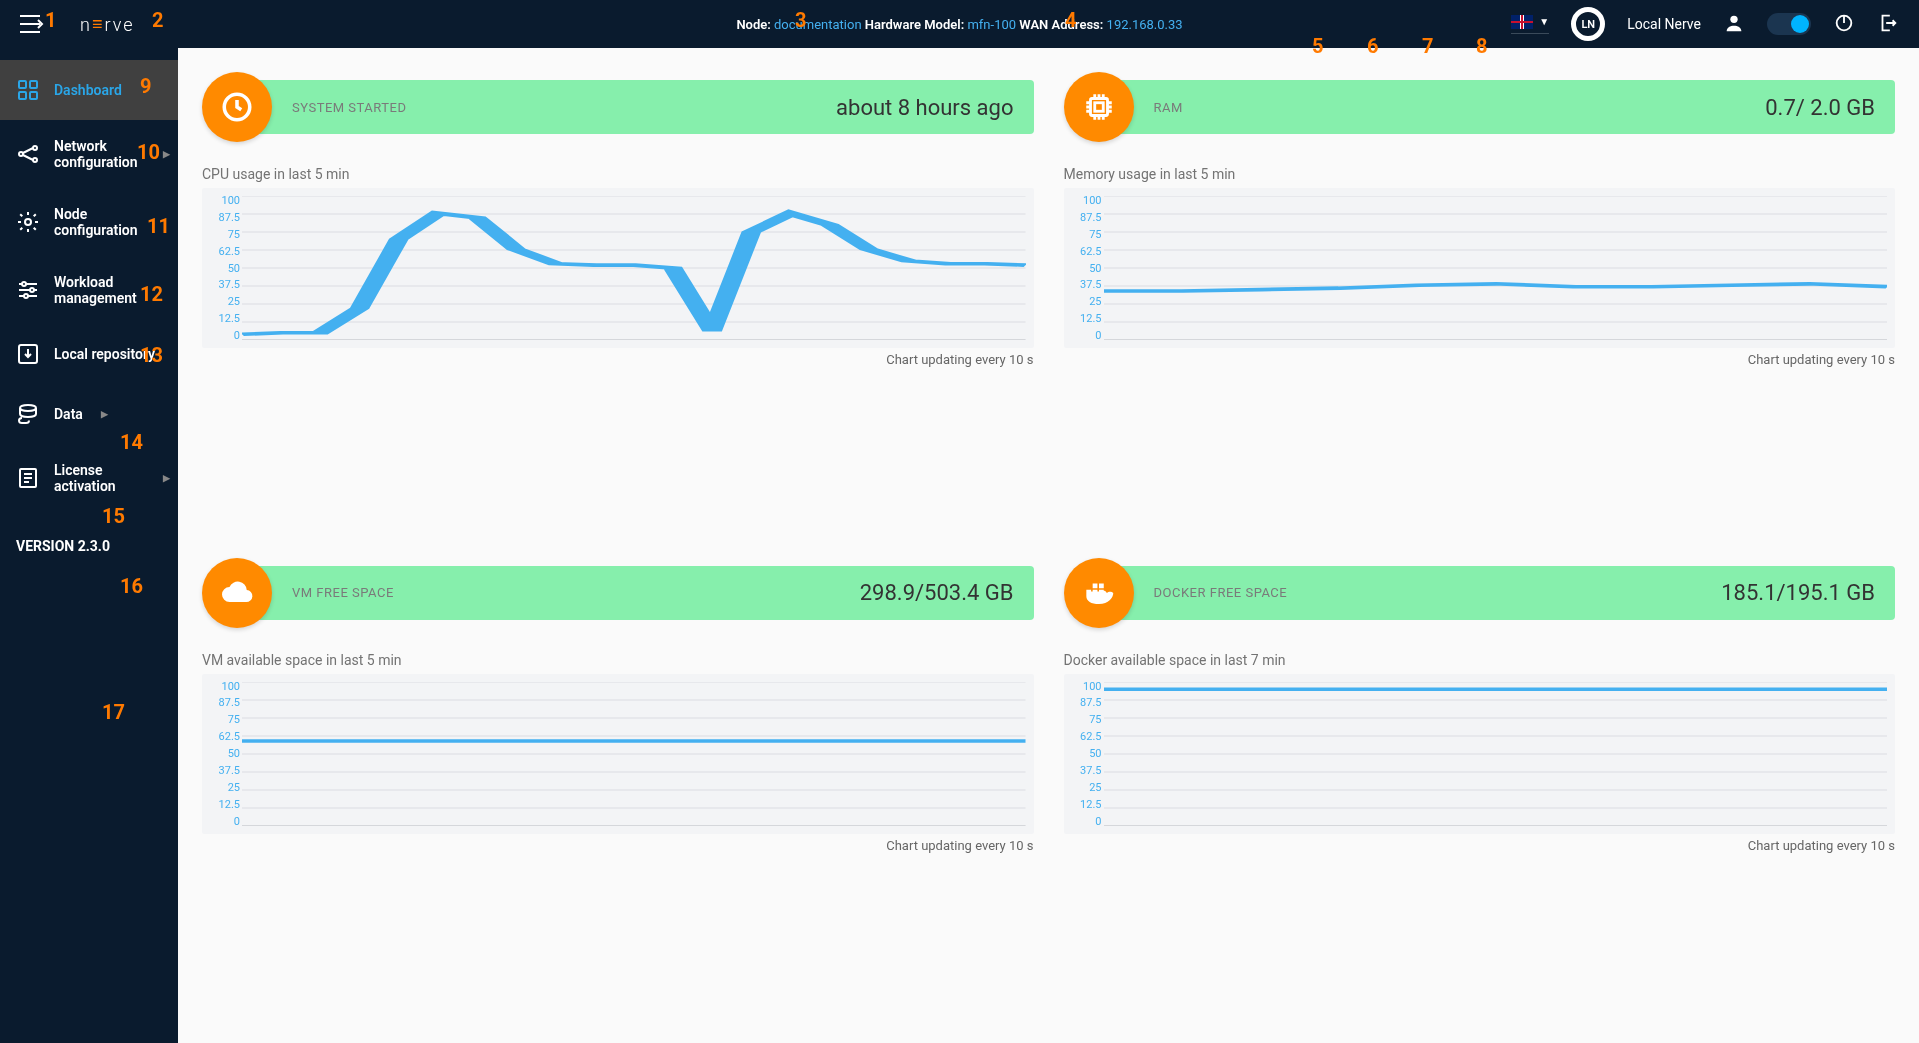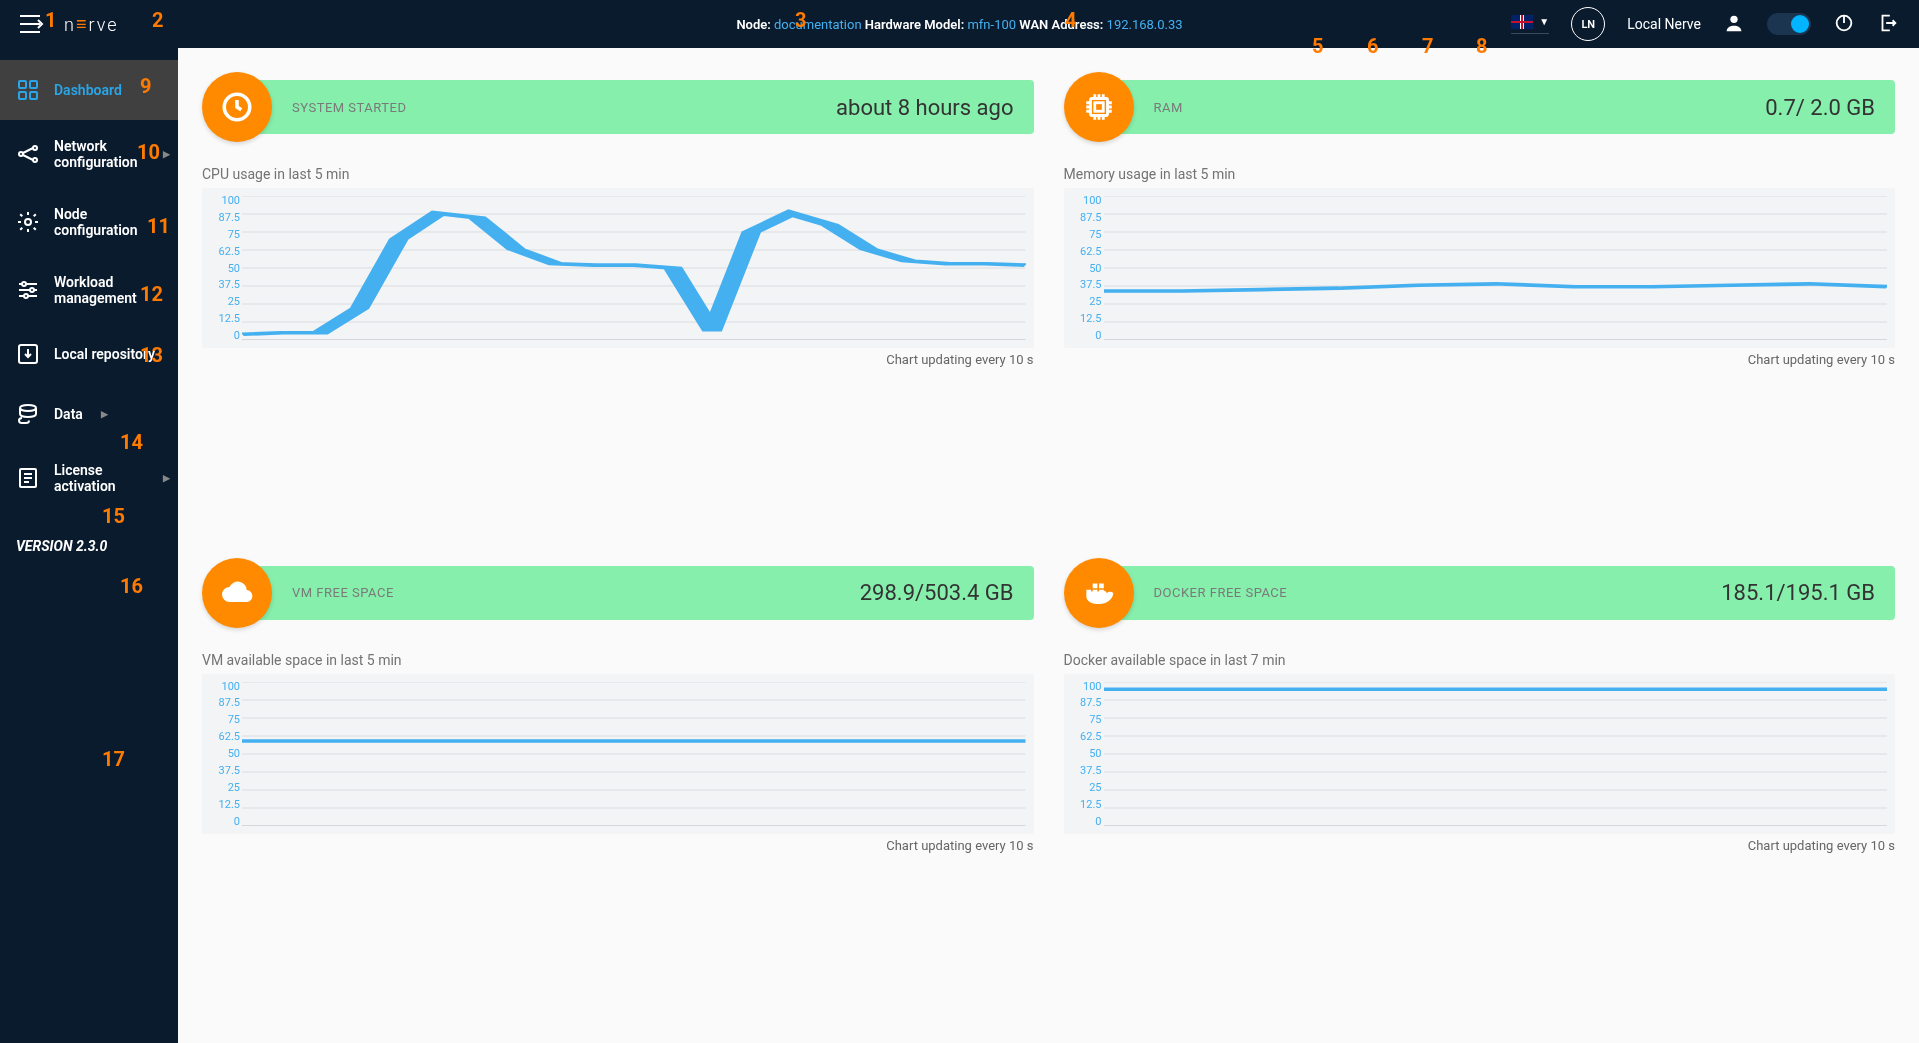--- a/index.html
+++ b/index.html
@@ -13,39 +13,39 @@
 .topbar {
   height: 48px;
   background: #0a1b2e;
   color: #fff;
   display: flex;
   align-items: center;
   padding: 0 20px;
   justify-content: space-between;
   font-size: 14px;
 }
-.topbar-left { display:flex; align-items:center; gap:20px; }
+.topbar-left { display:flex; align-items:center; gap:36px; }
 .hamburger { cursor:pointer; display:flex; align-items:center; }
 .logo { font-size: 18px; font-weight: 300; letter-spacing: 2px; color:#fff; display:flex; align-items:center;}
 .logo .eq { color:#ff7a00; font-weight:700; }
 .topbar-center { position:absolute; left:50%; transform:translateX(-50%); font-size:13px; }
 .topbar-center .label { color:#fff; font-weight:600; }
 .topbar-center .val { color:#44b0f0; }
 .topbar-right { display:flex; align-items:center; gap:22px; }
 .flag { width:22px; height:14px; background: linear-gradient(#012169,#012169); position:relative; }
 .flag::before, .flag::after { content:''; position:absolute; inset:0; }
 .flag::before { background:
   linear-gradient(to bottom, transparent 40%, #fff 40%, #fff 60%, transparent 60%),
   linear-gradient(to right, transparent 40%, #fff 40%, #fff 60%, transparent 60%); }
 .flag::after { background:
   linear-gradient(to bottom, transparent 45%, #c8102e 45%, #c8102e 55%, transparent 55%),
   linear-gradient(to right, transparent 45%, #c8102e 45%, #c8102e 55%, transparent 55%); }
 .lang { display:flex; align-items:center; gap:6px; padding-bottom:4px; border-bottom:1px solid #3a4a5a; cursor:pointer;}
 .chev-down { font-size:10px; color:#fff; }
-.ln-badge { width:34px; height:34px; border:1px solid #ffffff; border-radius:50%; display:flex; align-items:center; justify-content:center; font-size:11px; font-weight:600; }
+.ln-badge { width:34px; height:34px; border:5px solid #ffffff; border-radius:50%; display:flex; align-items:center; justify-content:center; font-size:11px; font-weight:600; }
 .user-label { font-size:14px; }
 .toggle { width:44px; height:22px; background:#1b3550; border-radius:11px; position:relative; cursor:pointer; }
 .toggle .knob { width:18px; height:18px; background:#00b4ff; border-radius:50%; position:absolute; right:2px; top:2px; }
 
 .main { display:flex; height: calc(100% - 48px); }
 .sidebar {
   width: 178px;
   background: #0a1b2e;
   color:#fff;
   padding-top: 12px;
@@ -55,21 +55,21 @@
   display:flex; align-items:center; gap:14px;
   padding: 18px 16px;
   cursor:pointer;
   font-size: 14px;
   font-weight:600;
   position:relative;
 }
 .sidebar-item.active { background: #404040; color:#2aa6e8; }
 .sidebar-item .icon { width:24px; height:24px; flex:0 0 24px; }
 .sidebar-item .chev { position:absolute; right:8px; font-size:9px; color:#888; }
-.sidebar-version { padding: 18px 16px; font-size:14px; font-weight:700; margin-top:8px;font-style:italic; }
+.sidebar-version { padding: 18px 16px; font-size:14px; font-weight:700; margin-top:8px; }
 
 .marker { position:absolute; color:#ff7a00; font-weight:700; font-size:20px; pointer-events:none; z-index:100; }
 
 .content { flex:1; padding: 24px; display:grid; grid-template-columns: 1fr 1fr; gap: 24px 30px; overflow:auto; }
 
 .card-wrap { display:flex; flex-direction:column; }
 .card-hdr { display:flex; align-items:center; margin-bottom:24px; }
 .card-circle {
   width:70px; height:70px; border-radius:50%; background:#ff8a00;
   display:flex; align-items:center; justify-content:center; color:#fff;
@@ -108,21 +108,21 @@
 <span class="marker" style="left:1422px; top:34px;">7</span>
 <span class="marker" style="left:1476px; top:34px;">8</span>
 <span class="marker" style="left:140px; top:74px;">9</span>
 <span class="marker" style="left:137px; top:140px;">10</span>
 <span class="marker" style="left:147px; top:214px;">11</span>
 <span class="marker" style="left:140px; top:282px;">12</span>
 <span class="marker" style="left:140px; top:343px;">13</span>
 <span class="marker" style="left:120px; top:430px;">14</span>
 <span class="marker" style="left:102px; top:504px;">15</span>
 <span class="marker" style="left:120px; top:574px;">16</span>
-<span class="marker" style="left:102px; top:700px;margin-top:47px;">17</span>
+<span class="marker" style="left:102px; top:700px;">17</span>
 
 <div class="topbar">
   <div class="topbar-left">
     <span class="hamburger">
       <svg width="24" height="20" viewBox="0 0 24 20">
           <path d="M0 2h20M0 10h20M0 18h20" stroke="#fff" stroke-width="2"></path>
           <path d="M22 6l4 4-4 4" stroke="#fff" stroke-width="2" fill="none" transform="translate(-4,0)"></path>
         </svg>
     </span>
     <span class="logo">n<span class="eq">≡</span>rve</span>

